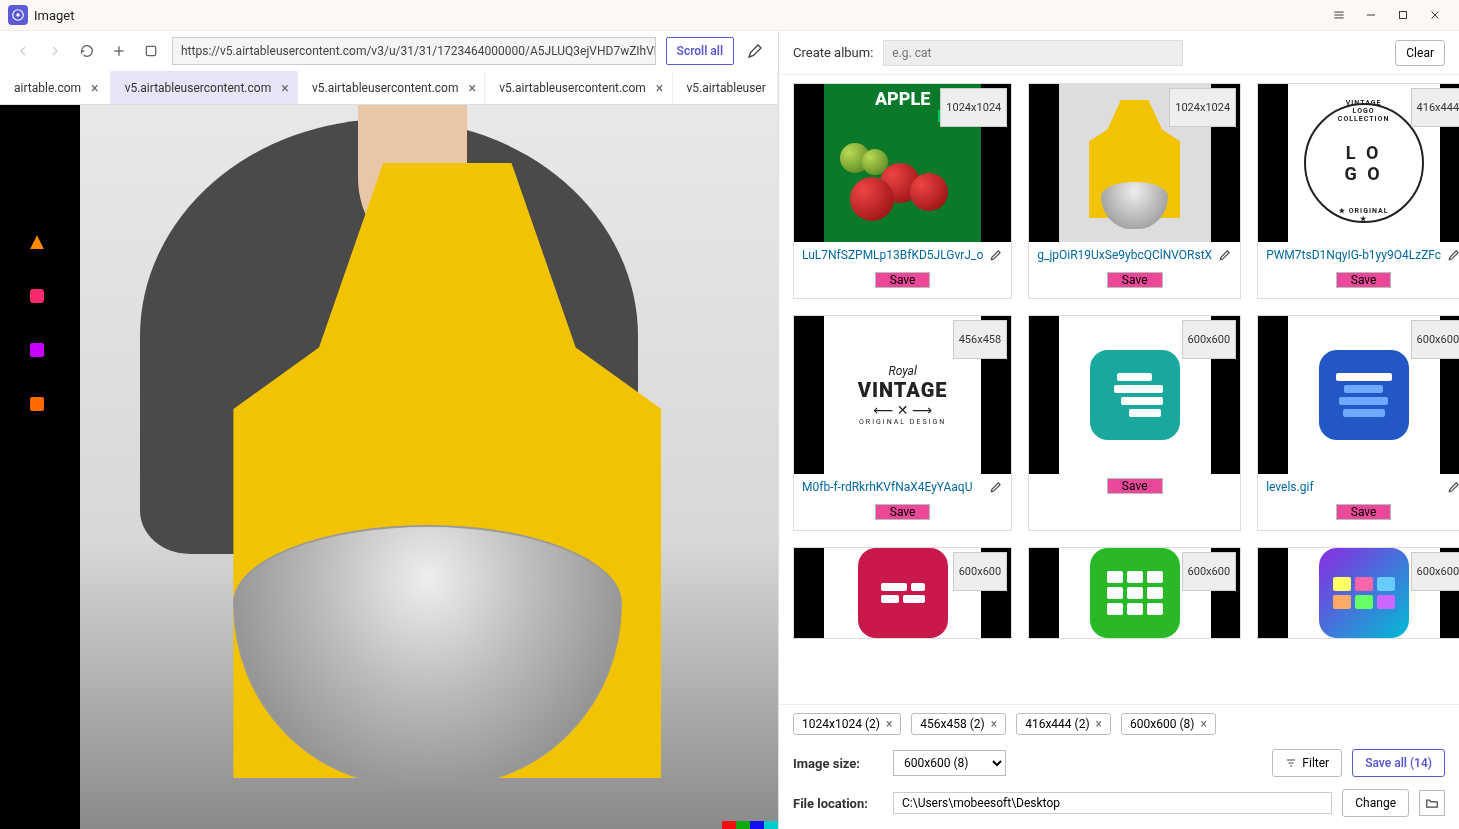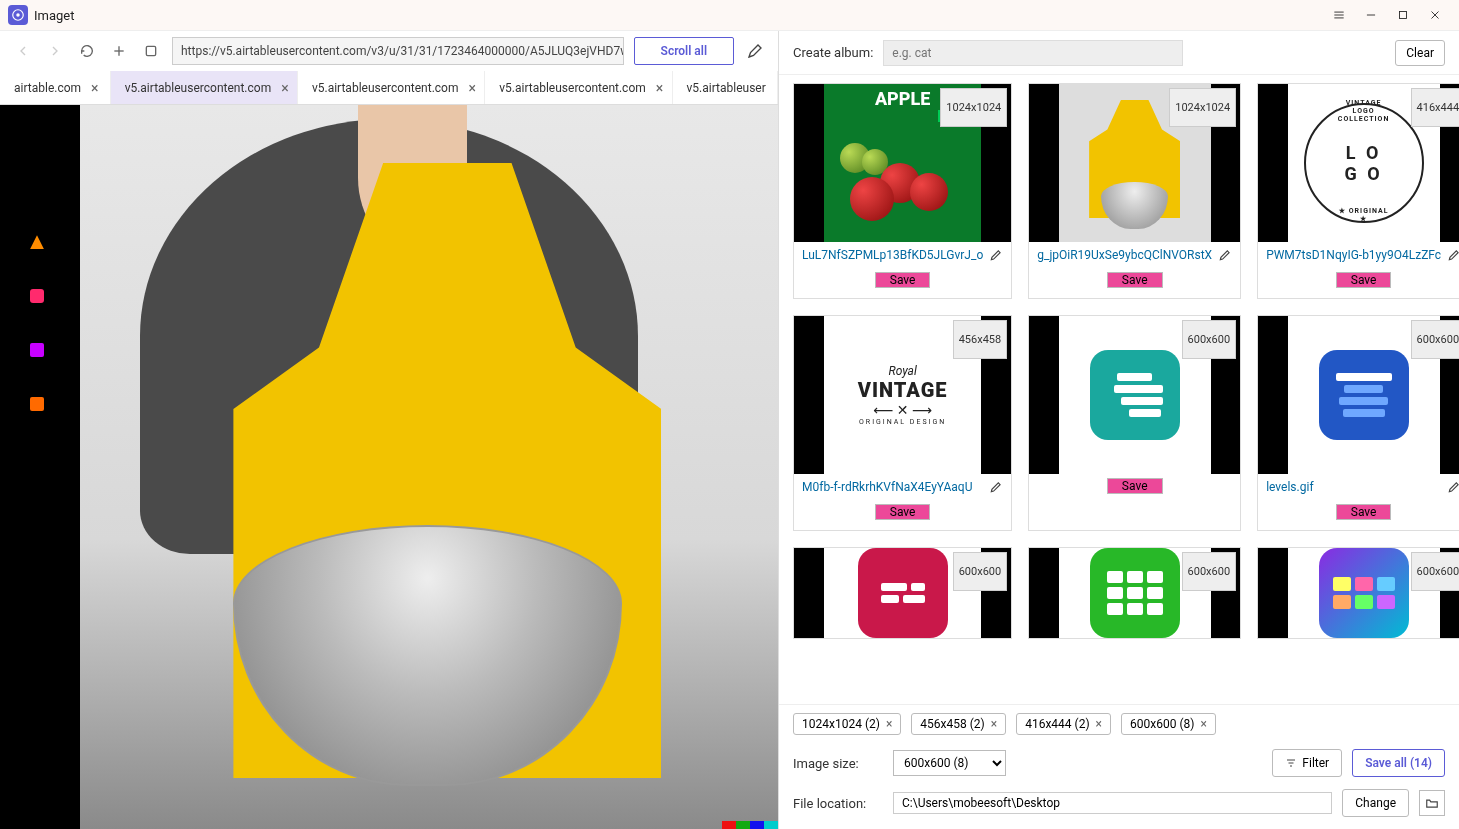--- a/index.html
+++ b/index.html
@@ -18,21 +18,21 @@
 .main { flex: 1; display: flex; background: #fff; border-top: 1px solid #eee; overflow: hidden; }
 .left-pane { flex: 1; display: flex; flex-direction: column; border-right: 1px solid #ddd; overflow: hidden; }
 .right-pane { width: 680px; display: flex; flex-direction: column; background: #fff; }
 
 
 .browser-bar { height: 40px; display: flex; align-items: center; padding: 0 12px; gap: 10px; background: #fff; }
 .nav-btn { width: 22px; height: 22px; display: flex; align-items: center; justify-content: center; cursor: pointer; color: #666; }
 .nav-btn.disabled { color: #ccc; }
 .nav-btn svg { width: 16px; height: 16px; stroke: currentColor; stroke-width: 2; fill: none; }
 .url-bar { flex: 1; height: 28px; border: 1px solid #ccc; background: #f5f5f5; padding: 0 8px; font-size: 12px; color: #444; display: flex; align-items: center; white-space: nowrap; overflow: hidden; }
-.scroll-all-btn { height: 28px; padding: 0 26px; border: 1.5px solid #5b5bd6; color: #5b5bd6; font-size: 12px; font-weight: 600; background: #fff; cursor: pointer; border-radius: 2px; }
+.scroll-all-btn { height: 28px; padding: 0 10px; border: 1.5px solid #5b5bd6; color: #5b5bd6; font-size: 12px; font-weight: 600; background: #fff; cursor: pointer; border-radius: 2px; }
 .tool-icon { width: 22px; height: 22px; display: flex; align-items: center; justify-content: center; cursor: pointer; }
 
 
 .tabs { height: 34px; display: flex; background: #fff; border-bottom: 1px solid #ddd; }
 .tab { display: flex; align-items: center; padding: 0 14px; font-size: 12px; color: #333; border-right: 1px solid #eee; gap: 10px; cursor: pointer; max-width: 200px; white-space: nowrap; overflow: hidden; }
 .tab.active { background: #e9e4f7; }
 .tab .close { font-size: 14px; color: #666; }
 
 
 .viewer { flex: 1; background: #000; position: relative; overflow: hidden; }
@@ -66,21 +66,21 @@
 .edit-icon { width: 14px; height: 14px; cursor: pointer; }
 .card-save { align-self: center; margin: 4px 0 10px; padding: 0 14px; font-size: 12px; border: 1px solid #bbb; background: #ec4899; cursor: pointer; }
 
 
 .chips { padding: 8px 14px; display: flex; gap: 10px; flex-wrap: wrap; border-top: 1px solid #eee; }
 .chip { display: flex; align-items: center; gap: 6px; padding: 3px 8px; border: 1px solid #bbb; border-radius: 3px; font-size: 12px; background: #fff; }
 .chip .x { cursor: pointer; color: #666; font-size: 12px; }
 
 
 .row { display: flex; align-items: center; padding: 6px 14px; gap: 10px; font-size: 13px; }
-.row label { color: #333; min-width: 90px; }
+.row label { color: #333; min-width: 90px; font-weight: bold; }
 .select { height: 26px; border: 1px solid #bbb; background: #fff; font-size: 12px; padding: 0 20px 0 6px; }
 .btn-outline { height: 28px; padding: 0 12px; border: 1px solid #bbb; background: #fff; font-size: 12px; border-radius: 3px; cursor: pointer; display: flex; align-items: center; gap: 5px; }
 .btn-primary-outline { height: 28px; padding: 0 12px; border: 1.5px solid #5b5bd6; color: #5b5bd6; background: #fff; font-size: 12px; border-radius: 3px; cursor: pointer; font-weight: 600; }
 .path-input { flex: 1; height: 22px; border: 1px solid #ccc; padding: 0 8px; font-size: 12px; background: #fff; }
 .folder-btn { width: 26px; height: 26px; border: 1px solid #bbb; background: #fff; display: flex; align-items: center; justify-content: center; cursor: pointer; }
 
 
 .apple-thumb { background: linear-gradient(#0a7a2a,#0a7a2a); width:100%; height:100%; position:relative; }
 .apple-thumb .title{position:absolute;top:4px;left:0;right:0;color:#fff;font-weight:800;font-size:18px;text-align:center;}
 .apple-thumb .sub{position:absolute;top:26px;right:10px;color:#fff;font-size:9px;background:#0c5;padding:1px 3px;}

